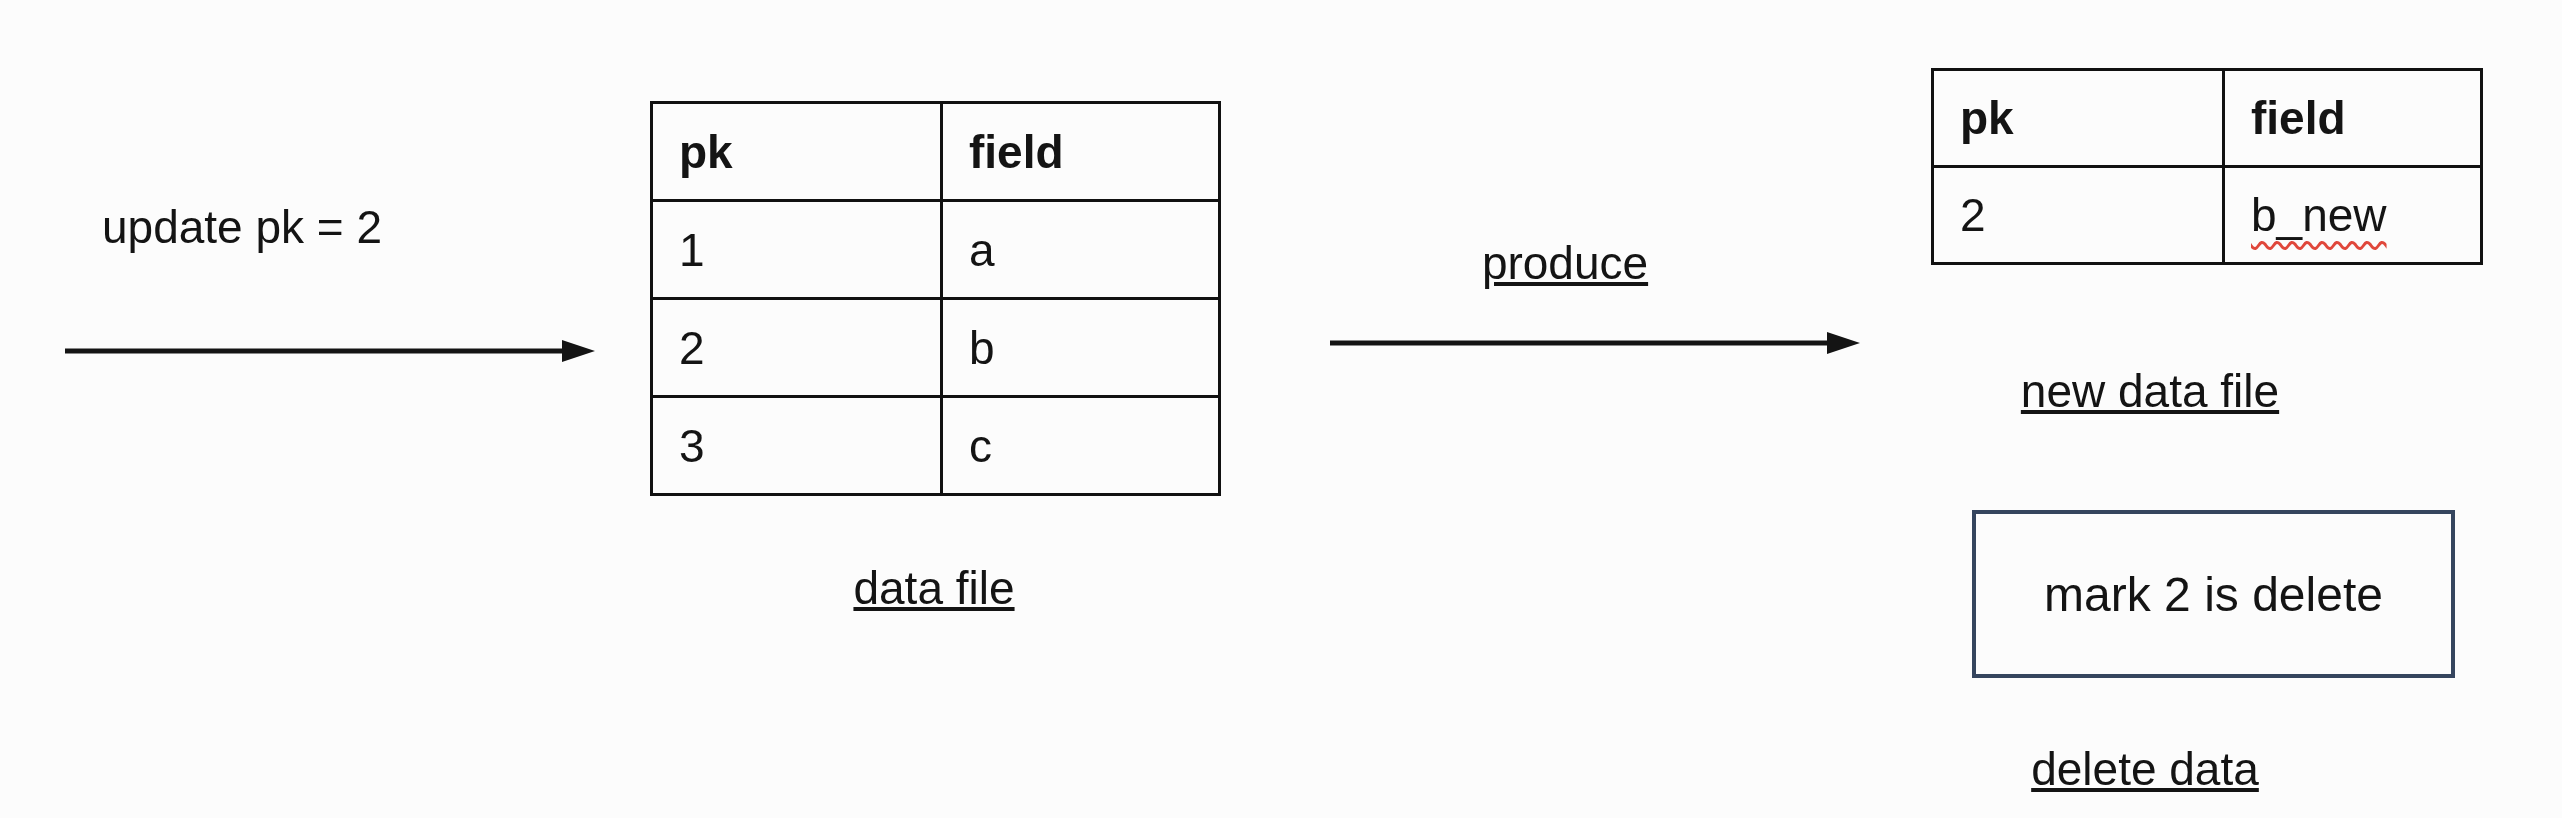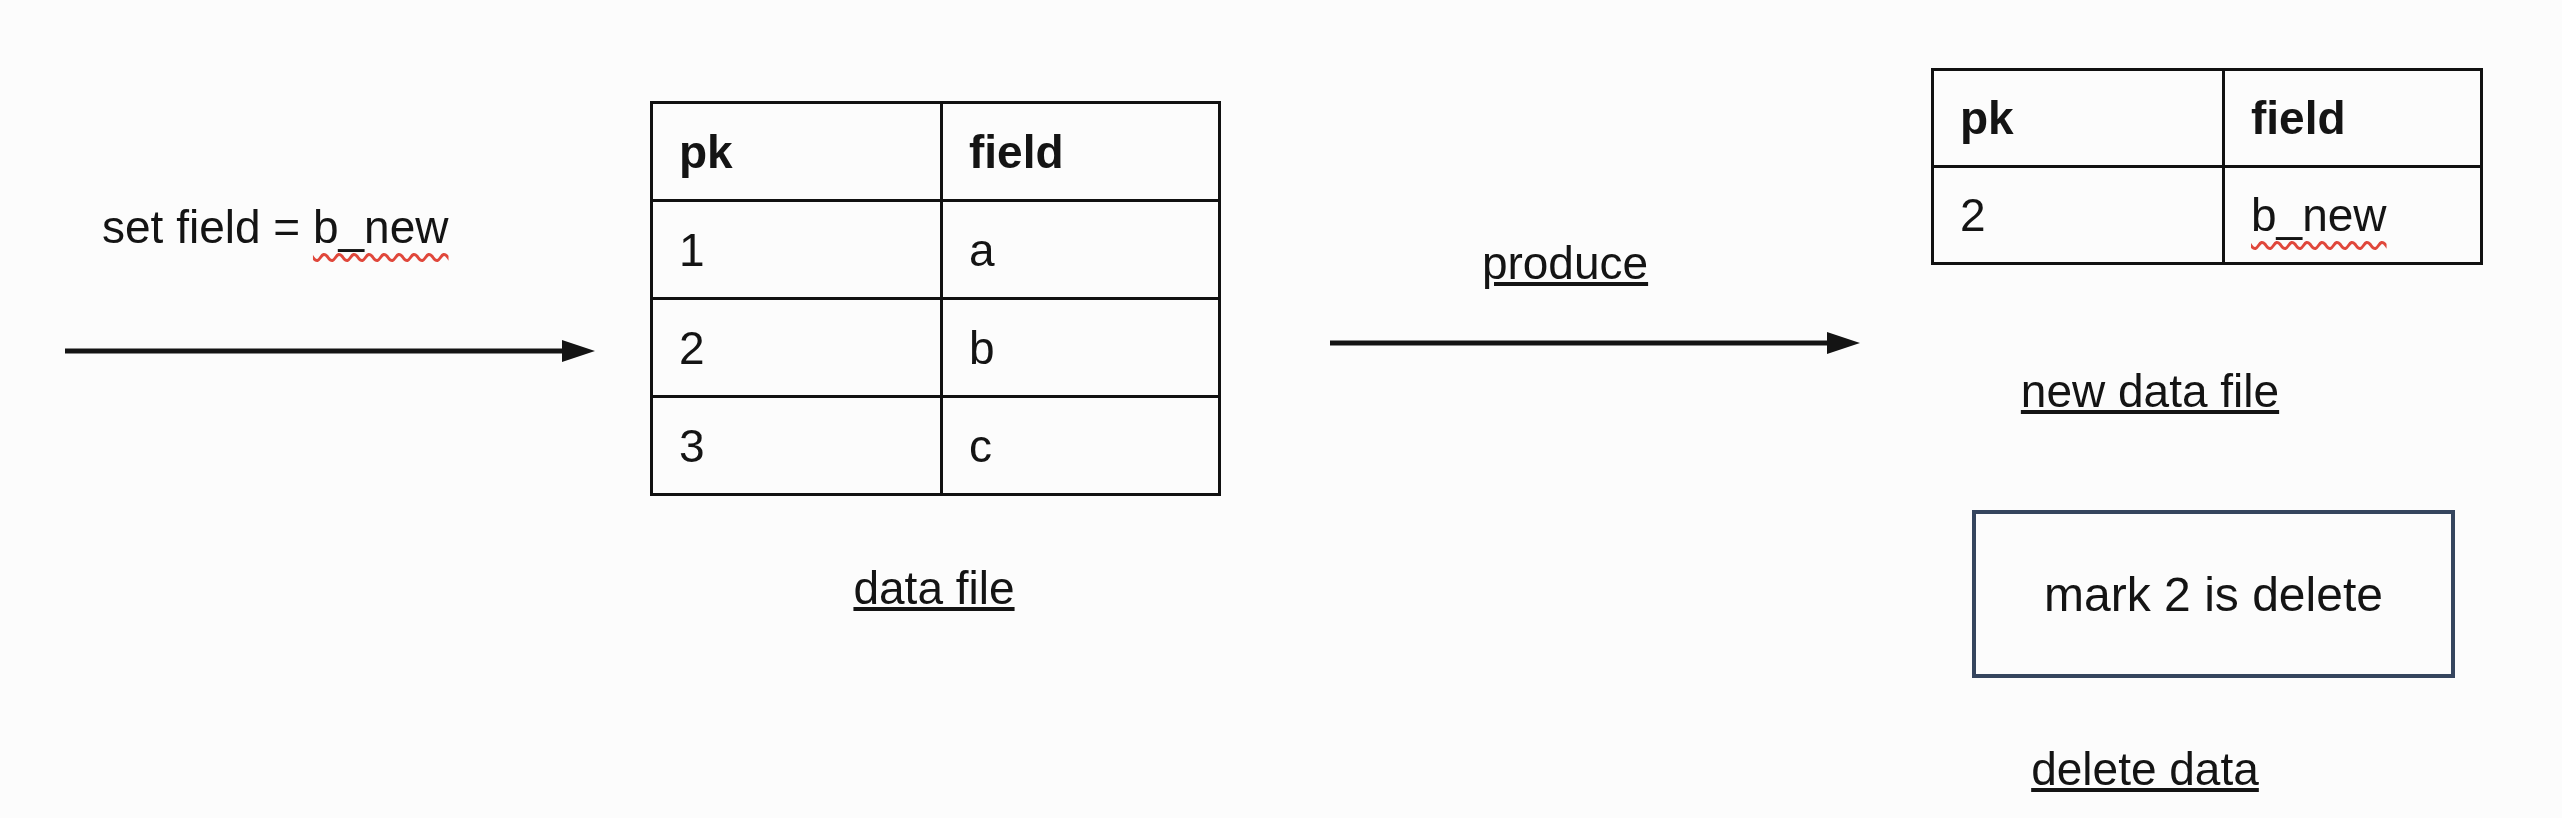--- a/index.html
+++ b/index.html
@@ -75,21 +75,21 @@
     display:flex;align-items:center;justify-content:center;
     font-size:48px;
     background:transparent;
     margin-top:20px;
   }
 </style>
 </head>
 <body>
 
 <div id="left-instruction" class="abs">
-  <div><span>set field = </span><span class="squiggle">b_new</span></div>
+  <div>update pk = 2</div>
 </div>
 
 <svg class="arrow" style="left:65px;top:331px;" width="535" height="40" viewBox="0 0 535 40">
   <line x1="0" y1="20" x2="500" y2="20" stroke="#141414" stroke-width="5"></line>
   <polygon points="497,9 530,20 497,31" fill="#141414"></polygon>
 </svg>
 
 <table id="data-file-table" class="dfile">
   <colgroup>
       <col class="c1">

